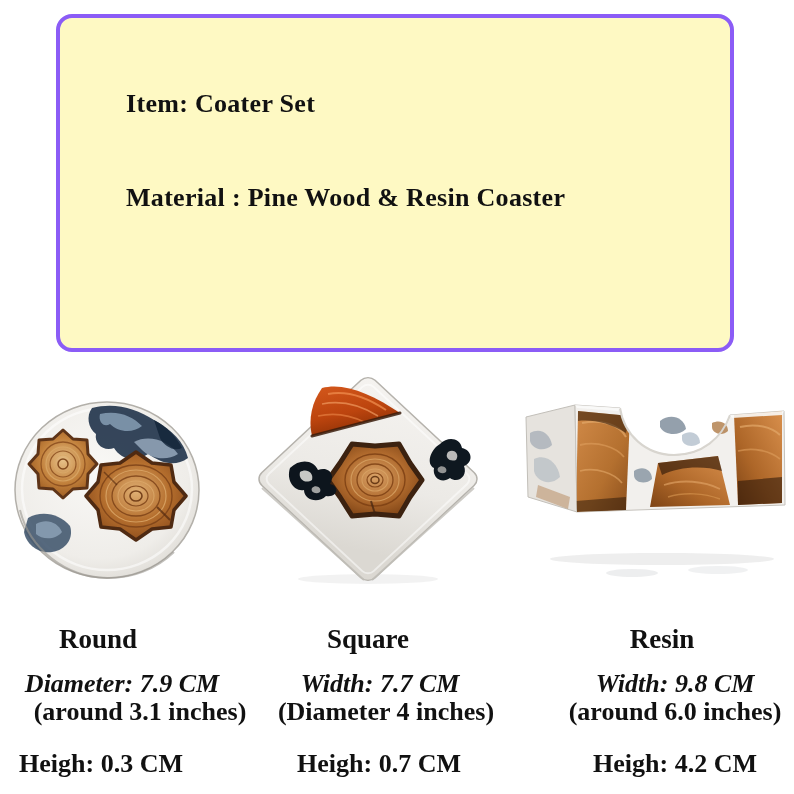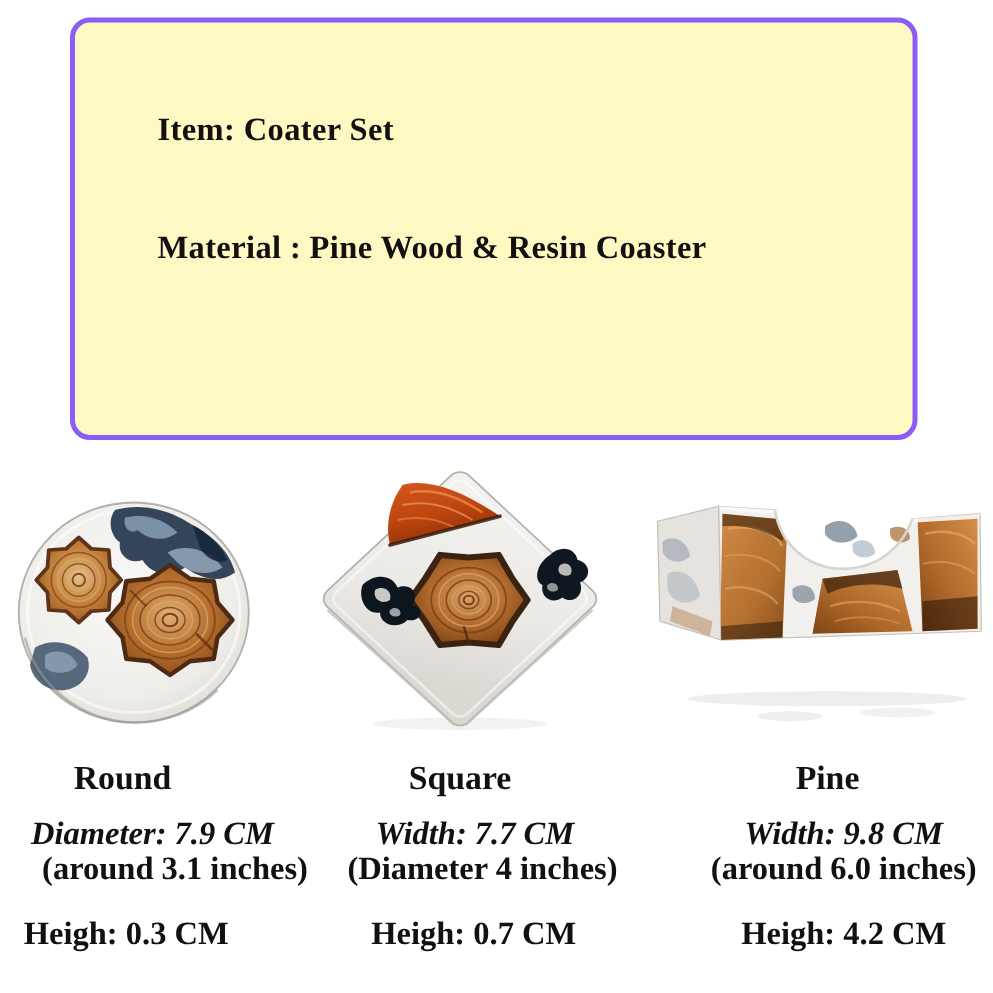--- a/index.html
+++ b/index.html
@@ -11,20 +11,21 @@
     position:absolute; left:44px; top:14px; width:670px; height:330px;
     border:4px solid #8b5cf6; border-radius:16px; background:#fef9c3;margin-left:12px;
   }
   .spec-line {
     position:absolute; left:66px; font-size:26px; font-weight:bold;
     white-space:nowrap; letter-spacing:0.3px;
   }
   .txt {
     position:absolute; font-weight:bold; text-align:center; white-space:nowrap;
     line-height:1;
+    margin-top:17px;
   }
   .name  { font-size:27px; }
   .dim   { font-size:26px;font-style:italic; }
   .note  { font-size:26px; }
   .hgt   { font-size:26px; }
   figure.product { position:absolute; margin:0; padding:0; }
   figure.product svg { display:block; }
 </style>
 </head>
 <body>
@@ -209,19 +210,19 @@
   </div>
 
   <div>
     <div class="txt name" style="left:298px;top:609px;width:140px">Square</div>
     <div class="txt dim" style="left:260px;top:654px;width:240px">Width: 7.7 CM</div>
     <div class="txt note" style="left:266px;top:682px;width:240px">(Diameter 4 inches)</div>
     <div class="txt hgt" style="left:259px;top:734px;width:240px">Heigh: 0.7 CM</div>
   </div>
 
   <div>
-    <div class="txt name" style="left:592px;top:609px;width:140px">Pine</div>
+    <div class="txt name" style="left:592px;top:609px;width:140px">Resin</div>
     <div class="txt dim" style="left:555px;top:654px;width:240px">Width: 9.8 CM</div>
     <div class="txt note" style="left:555px;top:682px;width:240px">(around 6.0 inches)</div>
     <div class="txt hgt" style="left:555px;top:734px;width:240px">Heigh: 4.2 CM</div>
   </div>
 
 </div>
 
 </body></html>

